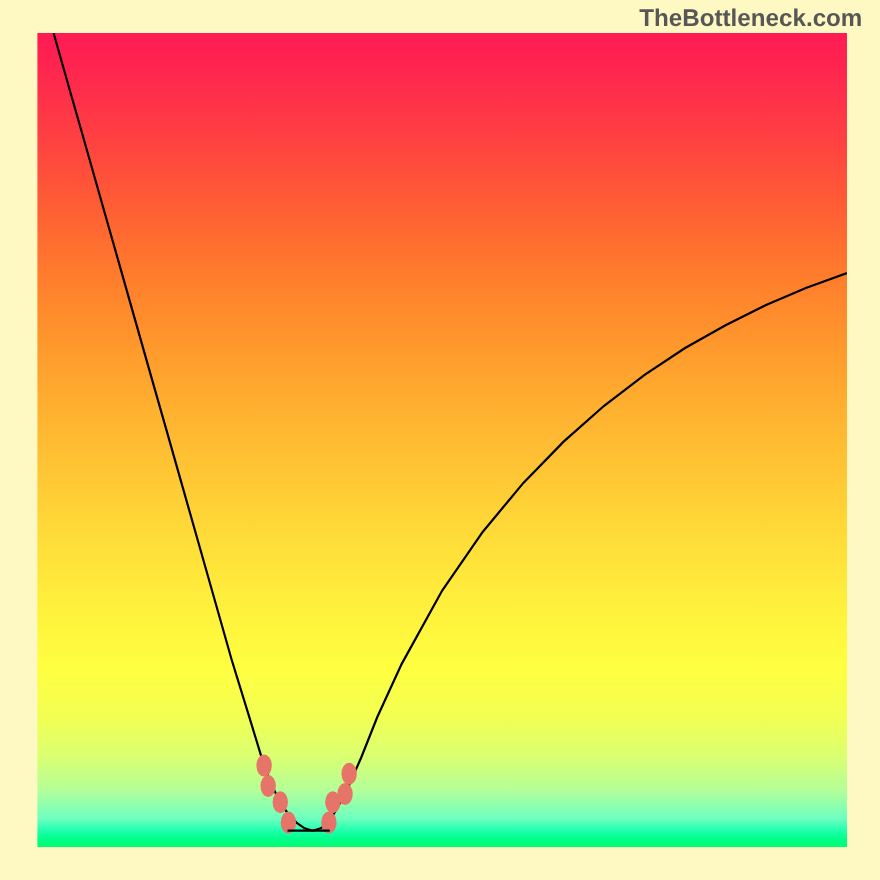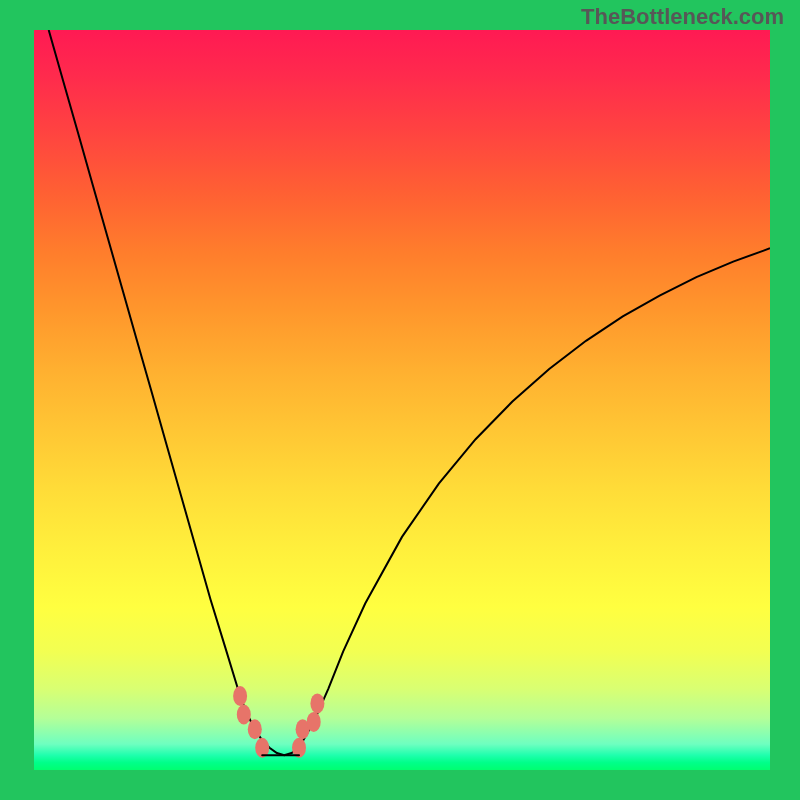--- a/index.html
+++ b/index.html
@@ -8,21 +8,21 @@
     width: 800px;
     height: 800px;
     background: #000000;
     overflow: hidden;
     font-family: Arial, Helvetica, sans-serif;
   }
   .outer {
     position: relative;
     width: 800px;
     height: 800px;
-    background: #22c55e;
+    background: #fef9c3;
   }
   .watermark {
     position: absolute;
     top: 4px;
     right: 16px;
     font-size: 22px;
     font-weight: 600;
     color: #575757;
     letter-spacing: 0px;
     z-index: 20;

